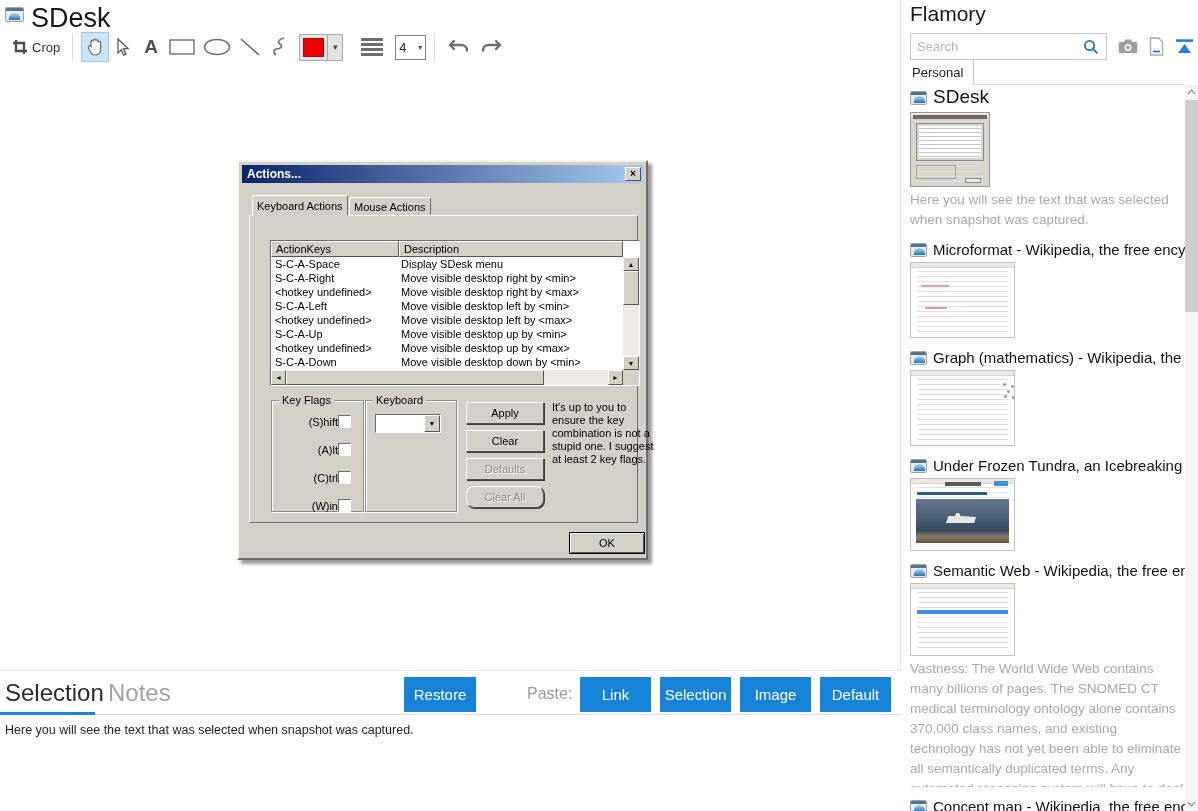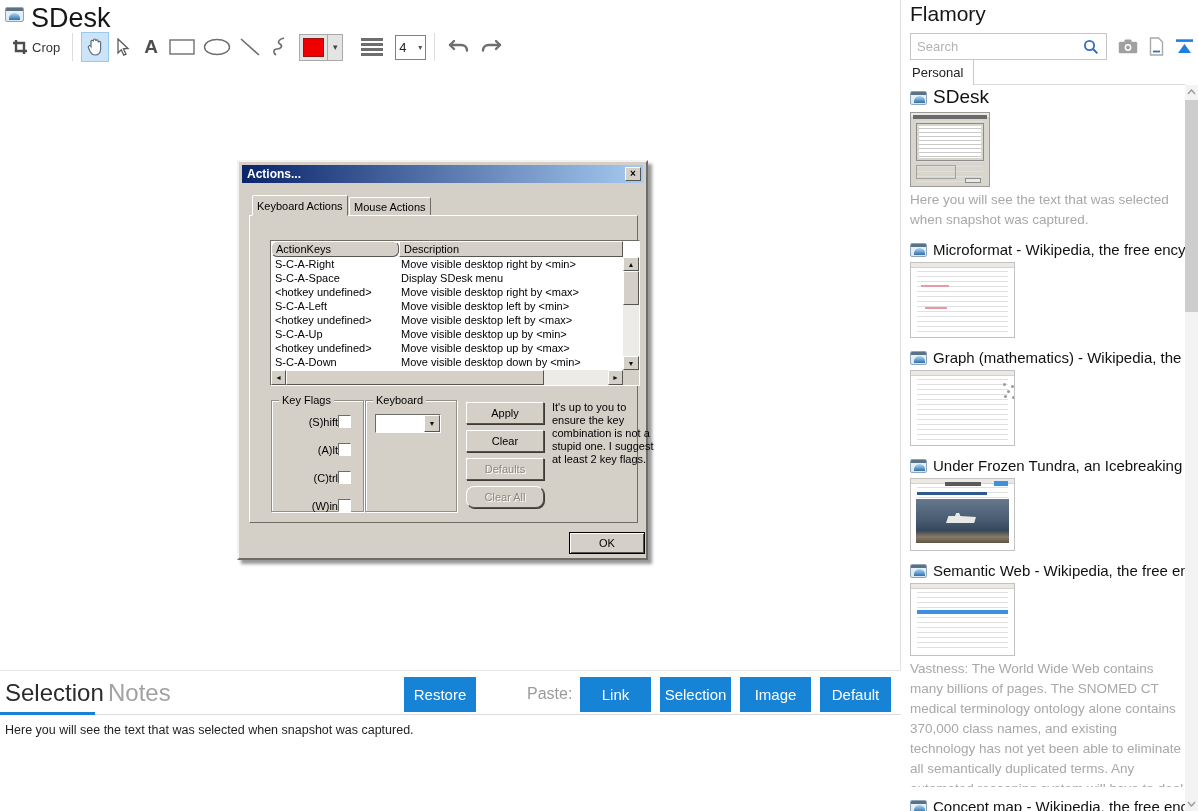--- a/index.html
+++ b/index.html
@@ -48,21 +48,21 @@
     border-radius:2px 2px 0 0;display:flex;align-items:center;padding:0 4px;font-size:11px;}
   .d-tab.t1{left:13px;top:33px;height:21px;z-index:2;}
   .d-tab.t2{left:110px;top:35px;height:19px;}
   .d-page{position:absolute;left:10px;top:53px;width:389px;height:308px;
     border:1px solid;border-color:#fff #6e6c66 #6e6c66 #fff;}
   .d-listwrap{position:absolute;left:20px;top:24px;width:370px;height:146px;background:#fff;
     border:1px solid;border-color:#6e6c66 #fff #fff #6e6c66;}
   .d-hdr{display:flex;height:16px;}
   .d-hcell{background:#d4d0c8;border:1px solid;border-color:#fff #57554f #57554f #fff;
     padding:1px 0 0 4px;font-size:11px;}
-  .d-hcell.c1{width:128px;border-radius:6px;}
+  .d-hcell.c1{width:128px;}
   .d-hcell.c2{flex:1;margin-right:16px;}
   .d-rows{position:absolute;left:0;top:16px;right:16px;bottom:15px;overflow:hidden;}
   .d-row{display:flex;height:14px;line-height:14px;}
   .d-cell1{width:128px;padding-left:4px;white-space:nowrap;overflow:hidden;}
   .d-cell2{flex:1;padding-left:2px;white-space:nowrap;overflow:hidden;}
   .d-vscroll{position:absolute;right:0;top:16px;width:16px;height:113px;background:#ecebe7;}
   .d-hscroll{position:absolute;left:0;bottom:0;height:15px;right:16px;background:#ecebe7;}
   .d-sbtn{position:absolute;background:#d4d0c8;border:1px solid;border-color:#fff #57554f #57554f #fff;
     display:flex;align-items:center;justify-content:center;font-size:7px;color:#111;line-height:1;}
   .d-thumbv{position:absolute;left:0;top:14px;width:16px;height:34px;background:#d4d0c8;
@@ -245,27 +245,27 @@
     <div class="d-page">
 
       <div class="d-listwrap">
         <div class="d-hdr">
           <div class="d-hcell c1">ActionKeys</div>
           <div class="d-hcell c2">Description</div>
         </div>
         <div class="d-rows">
 
             <div class="d-row">
+              <div class="d-cell1">S-C-A-Space</div>
+              <div class="d-cell2">Display SDesk menu</div>
+            </div>
+
+            <div class="d-row">
               <div class="d-cell1">S-C-A-Right</div>
               <div class="d-cell2">Move visible desktop right by &lt;min&gt;</div>
-            </div>
-
-            <div class="d-row">
-              <div class="d-cell1">S-C-A-Space</div>
-              <div class="d-cell2">Display SDesk menu</div>
             </div>
 
             <div class="d-row">
               <div class="d-cell1">&lt;hotkey undefined&gt;</div>
               <div class="d-cell2">Move visible desktop right by &lt;max&gt;</div>
             </div>
 
             <div class="d-row">
               <div class="d-cell1">S-C-A-Left</div>
               <div class="d-cell2">Move visible desktop left by &lt;min&gt;</div>

